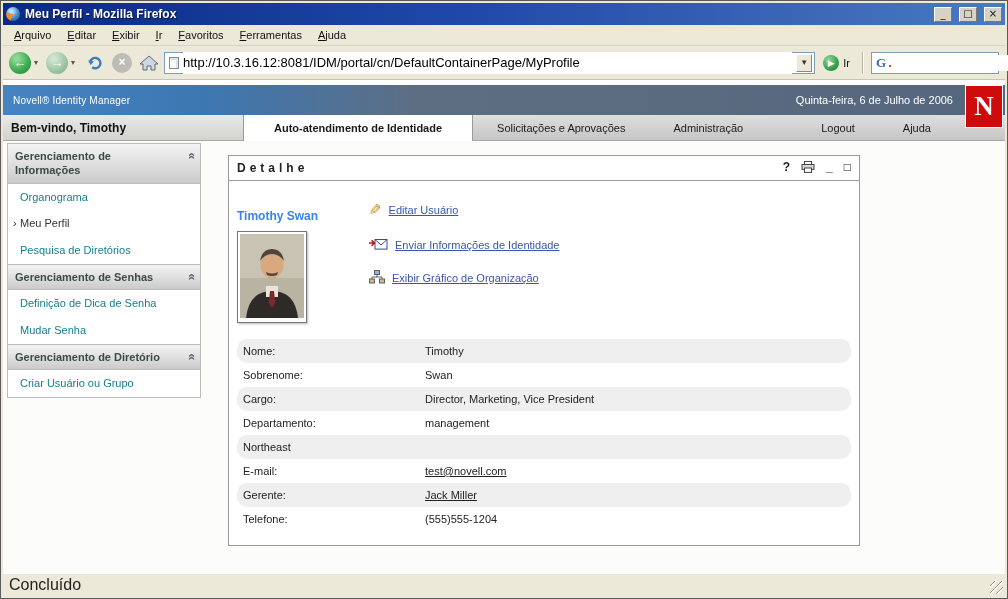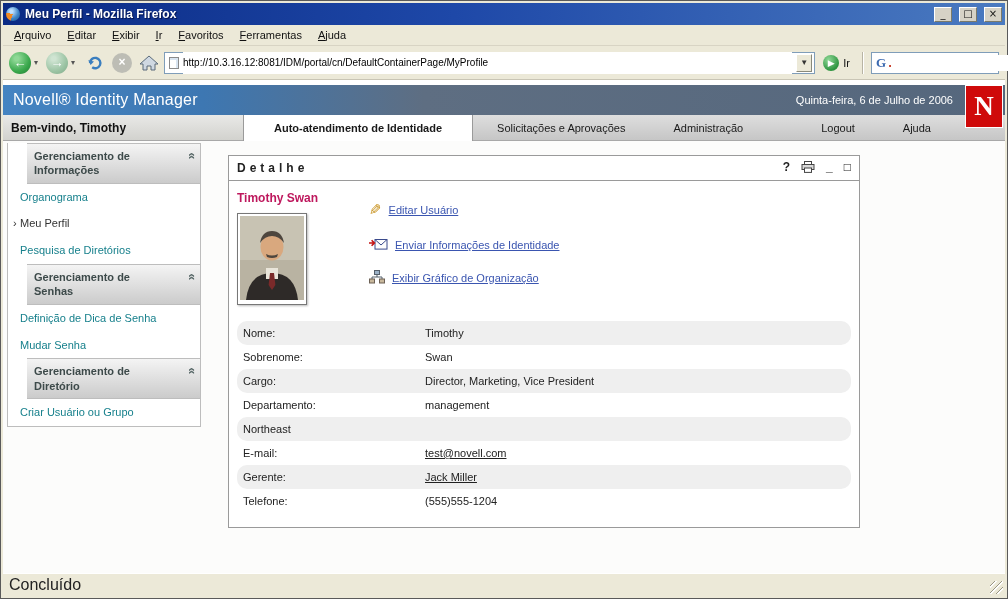--- a/index.html
+++ b/index.html
@@ -34,41 +34,41 @@
   .nav-back { background:radial-gradient(circle at 35% 30%,#8fd896 10%,#3aa84c 60%,#1f7a32 100%); }
   .nav-fwd  { background:radial-gradient(circle at 35% 30%,#cfe4d2 10%,#9cc4a4 60%,#7fa888 100%); }
   .drop { font-size:8px; color:#555; width:9px; }
   .flatbtn { width:24px; height:24px; display:flex; align-items:center; justify-content:center; }
   .stopcircle { width:20px; height:20px; border-radius:50%; background:#bdbdb5; color:#fff;
                 font-size:12px; line-height:19px; text-align:center; font-weight:bold; }
   .urlbox { flex:1; height:22px; background:#fff; border:1px solid #7f9db9;
             display:flex; align-items:center; padding:0 2px 0 4px; gap:4px; }
   .page-ico { width:10px; height:12px; background:#fff; border:1px solid #8a8a8a;
               box-shadow:inset -2px 2px 0 #d8e4f0; }
-  .urlinput { flex:1; border:0; outline:0; font-size:10px; font-family:"Liberation Sans",sans-serif;
+  .urlinput { flex:1; border:0; outline:0; font-size:13px; font-family:"Liberation Sans",sans-serif;
               color:#000; height:22px; }
   .urldrop { width:16px; height:18px; background:#ece9d8; border:1px solid;
              border-color:#fff #8a8a7a #8a8a7a #fff; font-size:8px; text-align:center;
              line-height:16px; color:#333; }
   .gobtn { display:flex; align-items:center; gap:4px; padding:0 5px; font-size:11px; color:#111; }
   .gocircle { width:16px; height:16px; border-radius:50%; color:#fff; font-size:9px; line-height:16px;
               text-align:center; background:radial-gradient(circle at 35% 30%,#8fd896,#2e9440 70%); }
   .tsep { width:2px; height:22px; border-left:1px solid #b8b4a4; border-right:1px solid #fff; margin:0 4px; }
   .searchbox { width:128px; height:22px; background:#fff; border:1px solid #7f9db9;
                display:flex; align-items:center; padding:0 4px; gap:2px; }
   .glogo-g { color:#3c6ab0; font-weight:bold; font-size:13px; font-family:"Liberation Serif",serif; }
   .glogo-dot { color:#c83c28; font-weight:bold; font-size:13px; }
   .searchinput { flex:1; border:0; outline:0; font-size:11px; height:16px; }
 
   
   .viewport { flex:1 1 auto; background:#fff; position:relative; overflow:hidden; }
 
   .banner { margin-top:5px; height:30px; display:flex; align-items:center; position:relative;
             background:linear-gradient(90deg,#4584c2 0%,#3d77b2 20%,#5e6e82 42%,#55677d 100%); }
-  .brand { color:#fff; font-size:16px; padding-left:10px; letter-spacing:0.2px; }
+  .brand { color:#fff; font-size:10px; padding-left:10px; letter-spacing:0.2px; }
   .banner-date { position:absolute; right:52px; color:#fff; font-size:11px; }
   .nlogo { position:absolute; top:5px; right:2px; width:38px; height:43px; background:#cf0a0a;
            border:1px solid #fff; color:#fff; font-family:"Liberation Serif",serif; font-weight:bold;
            font-size:27px; display:flex; align-items:center; justify-content:center; z-index:5; }
 
   .tabrow { height:26px; background:linear-gradient(#dedede,#c6c6c6); display:flex;
             align-items:stretch; border-bottom:1px solid #a8a8a8; font-size:11px; }
   .welcome { width:240px; display:flex; align-items:center; padding-left:8px; font-size:12px;
              font-weight:bold; color:#111; background:linear-gradient(#e9e9e7,#d2d2ce); }
   .tab { display:flex; align-items:center; padding:0 24px; color:#1a1a1a; white-space:nowrap; }
@@ -77,36 +77,36 @@
   .tab.logout { margin-left:30px; }
 
   .pagebody { position:absolute; top:61px; bottom:0; left:0; right:0; background:#fcfcfb;
               display:flex; align-items:flex-start; overflow:hidden; }
 
   
   .sidebar { width:194px; margin:2px 0 0 4px; background:#fff; border:1px solid #bdbdbd;
              border-top:0; font-size:11px; }
   .sec-head { position:relative; background:linear-gradient(#f4f4f4,#cbcbcb); border-top:1px solid #bdbdbd;
               border-bottom:1px solid #bdbdbd; padding:5px 31px 5px 7px; font-weight:bold;
-              color:#3d4a4a; line-height:1.3;margin-left:19px; }
+              color:#3d4a4a; line-height:1.3; }
   .chev { position:absolute; right:5px; top:4px; color:#5a6a6a; font-weight:bold; font-size:12px;
           display:inline-block; transform:rotate(90deg); }
   .nav-item { padding:6px 6px 6px 12px; color:#17808c; line-height:1.35; position:relative; }
   .nav-item.current { color:#333; }
   .nav-item .marker { position:absolute; left:5px; color:#333; }
 
   
   .panel { width:632px; margin:14px 0 0 27px; background:#fff; border:1px solid #9a9a9a; }
   .panel-head { display:flex; align-items:flex-start; padding:5px 8px; border-bottom:1px solid #9a9a9a; }
   .panel-title { flex:1; font-size:12px; font-weight:bold; letter-spacing:4px; color:#222; }
   .p-ico { margin-left:11px; color:#222; font-size:12px; font-weight:bold; line-height:12px; }
   .panel-body { padding:10px 8px 14px; }
   .top-section { display:flex; }
   .left-col { width:132px; }
-  .user-name { font-size:12px; font-weight:bold; color:#be185d; margin:0 0 8px; }
+  .user-name { font-size:12px; font-weight:bold; color:#3b82f6; margin:18px 0 8px; }
   .photo-frame { width:70px; height:92px; border:1px solid #777; padding:2px; background:#fff;
                  box-shadow:1px 1px 2px #bbb; }
   .actions { display:flex; flex-direction:column; gap:18px; padding-top:10px; }
   .action { display:flex; align-items:center; gap:7px; font-size:11px; }
   .action a, .linktext { color:#3a55b0; text-decoration:underline; }
   .pencil { color:#c8921e; font-size:15px; transform:scaleX(-1); display:inline-block; }
 
   .fields { margin-top:16px; width:100%; }
   .frow { display:flex; min-height:24px; align-items:center; }
   .frow.shade { background:#efefef;border-radius:10px; }

